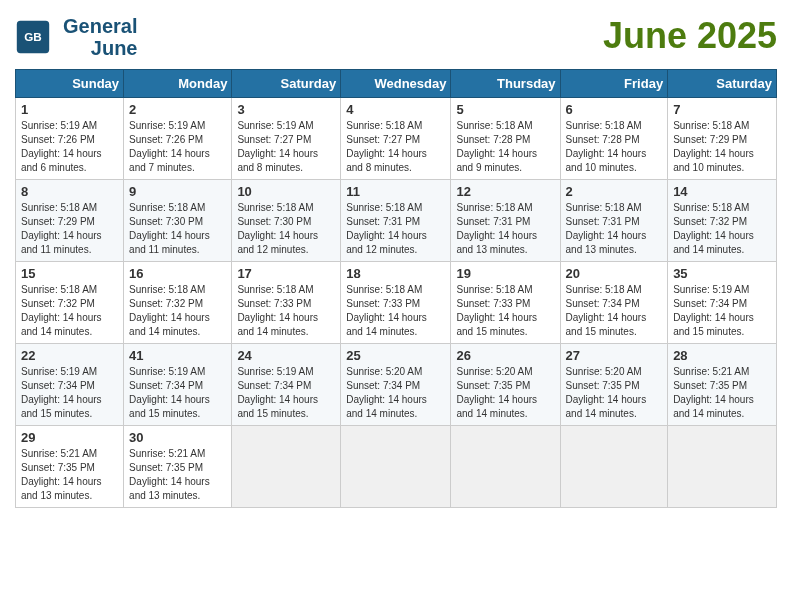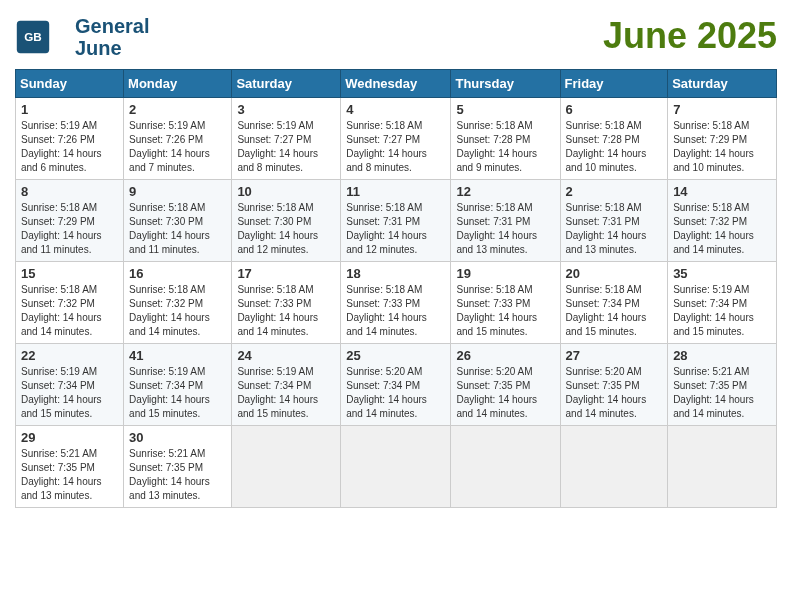--- a/index.html
+++ b/index.html
@@ -12,21 +12,22 @@
     }
     .header-area {
       display: flex;
       justify-content: space-between;
       align-items: flex-start;
       margin-bottom: 10px;
     }
     .logo {
       display: flex;
       align-items: center;
-      gap: 24px;
+      gap: 12px;
+      text-align: right;
     }
     .logo-text {
       font-size: 20px;
       font-weight: bold;
       color: #333;
       line-height: 1.1;
     }
     .logo-text span {
       color: #1a5276;
     }
@@ -50,21 +51,21 @@
       width: 100%;
       border-collapse: collapse;
       border: 1px solid #ccc;
     }
     .calendar-table th {
       background-color: #2471a3;
       color: #fff;
       font-size: 13px;
       font-weight: bold;
       padding: 6px 4px;
-      text-align: left;
+      text-align: right;
       border: 1px solid #1a5276;
     }
     .calendar-table td {
       vertical-align: top;
       border: 1px solid #ccc;
       padding: 4px 5px;
       font-size: 10.5px;
       color: #333;
       width: 113px;
       min-height: 80px;

